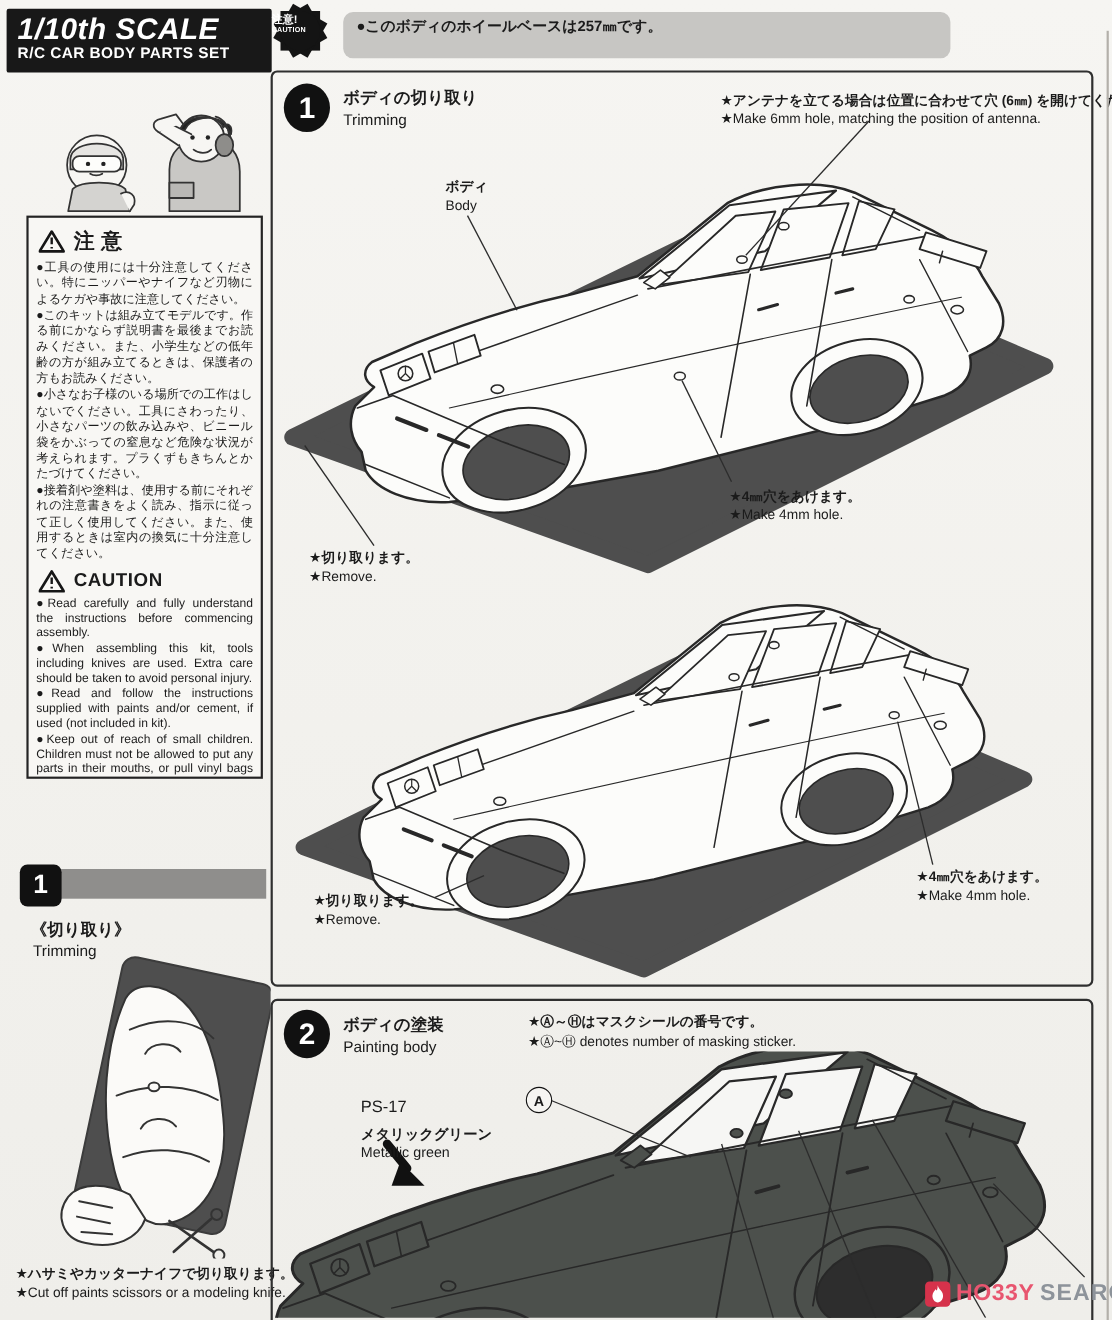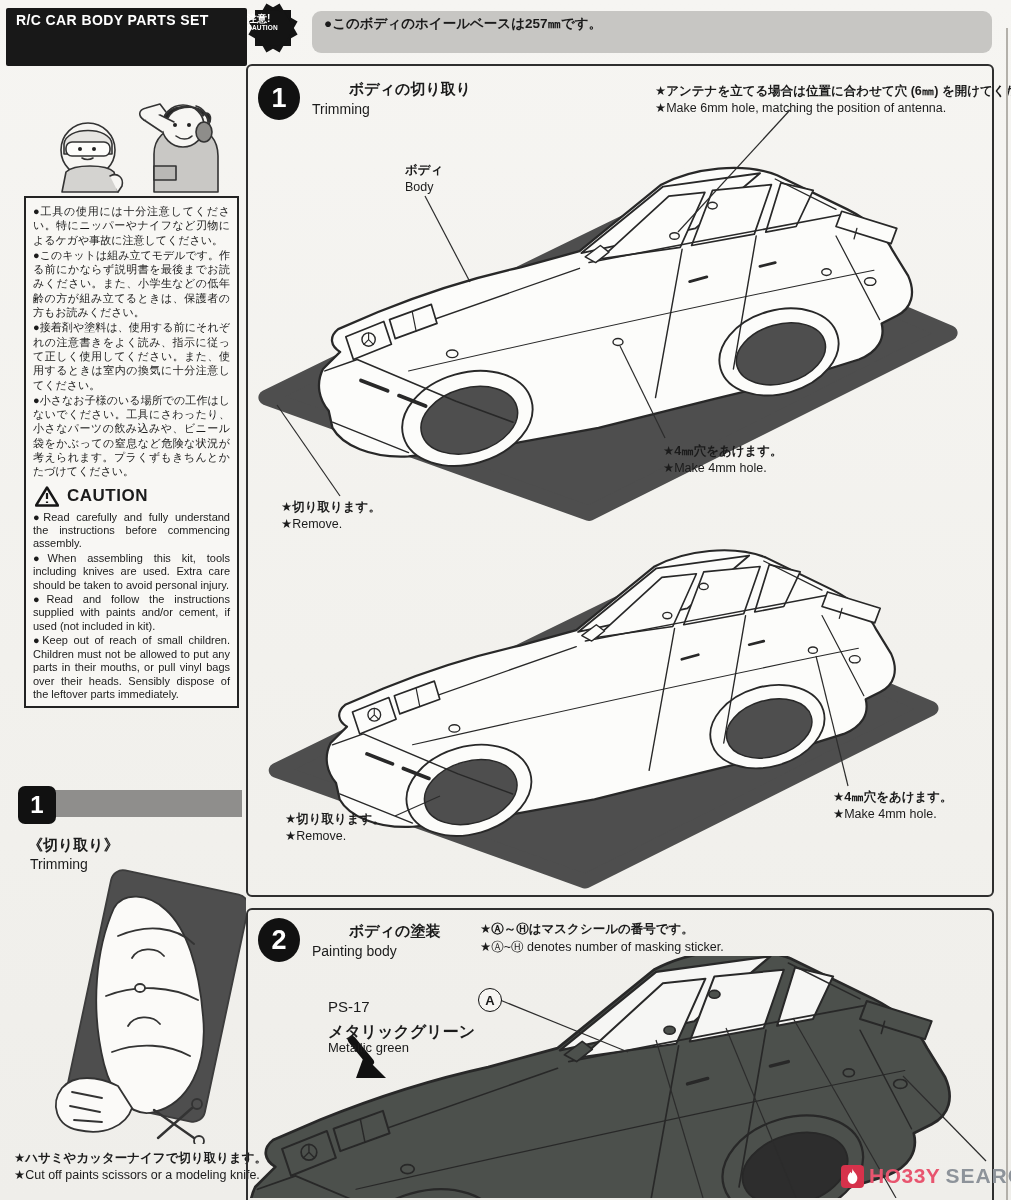--- a/index.html
+++ b/index.html
@@ -9,31 +9,31 @@
   .abs{position:absolute;}
   
   .logoBox{left:6px;top:8px;width:241px;height:58px;background:#181818;border-radius:2px;
            color:#fff;padding:4px 8px 0 10px;box-sizing:border-box;}
   .logoLine1{font-size:27px;font-weight:800;font-style:italic;letter-spacing:.5px;line-height:1.05;white-space:nowrap;}
   .logoLine2{font-size:14px;font-weight:700;letter-spacing:.4px;white-space:nowrap;}
   .badge{left:247px;top:2px;width:52px;height:52px;}
   .badgeTxt{left:247px;top:14px;width:52px;color:#fff;line-height:1.05;}
   .badgeTxt .b1{font-size:10px;font-weight:700;}
   .badgeTxt .b2{font-size:6.5px;font-weight:700;letter-spacing:.2px;}
-  .noticeBar{left:312px;top:11px;width:680px;height:42px;background:#c7c6c3;border-radius:9px;
+  .noticeBar{left:312px;top:11px;width:552px;height:42px;background:#c7c6c3;border-radius:9px;
              padding:4px 12px;box-sizing:border-box;}
   .noticeJp{font-size:13.5px;font-weight:600;line-height:1.35;}
   .noticeEn{font-size:13px;line-height:1.3;}
   
   .secBox{border:2px solid #2f2f2f;border-radius:6px;box-sizing:border-box;}
   .sec1{left:246px;top:64px;width:748px;height:833px;}
   .sec2{left:246px;top:908px;width:748px;height:300px;}
   .stepDot{width:42px;height:44px;background:#111;border-radius:50%;color:#fff;
            display:flex;align-items:center;justify-content:center;font-size:27px;font-weight:800;}
-  .tJp{font-size:15px;font-weight:700;margin-left:37px;}
+  .tJp{font-size:15px;font-weight:700;}
   .tEn{font-size:14px;}
   .note{font-size:12.5px;line-height:1.15;white-space:nowrap;}
   .noteB{font-weight:600;}
   
   .cautionPanel{left:24px;top:196px;width:215px;height:512px;border:2px solid #232323;
                 background:#f8f7f4;box-sizing:border-box;padding:6px 7px;overflow:hidden;}
   .cpTitleRow{display:flex;align-items:center;gap:8px;margin:2px 0 4px 2px;}
   .cpTitleJp{font-size:19px;font-weight:800;letter-spacing:6px;}
   .cpTitleEn{font-size:17px;font-weight:800;letter-spacing:.5px;}
   .cpItemJp{font-size:11px;line-height:1.3;text-align:justify;margin:0 0 1px 0;}
@@ -41,21 +41,21 @@
   
   .leftBar{left:20px;top:790px;width:222px;height:27px;background:#8f8e8c;}
   .leftTile{left:18px;top:786px;width:38px;height:38px;background:#111;border-radius:7px;color:#fff;
             display:flex;align-items:center;justify-content:center;font-size:24px;font-weight:800;}
   .trimJp{left:28px;top:836px;font-size:15px;font-weight:700;}
   .trimEn{left:30px;top:856px;font-size:14px;}
   .cutNote1{left:14px;top:1150px;font-size:12.5px;font-weight:600;white-space:nowrap;}
   .cutNote2{left:14px;top:1167px;font-size:12.5px;white-space:nowrap;}
   
   .psCode{font-size:15px;font-weight:400;}
-  .psJp{font-size:16px;font-weight:600;}
+  .psJp{font-size:13px;font-weight:600;}
   .psEn{font-size:13px;}
   .circleA{left:478px;top:988px;width:22px;height:22px;border:1.6px solid #111;border-radius:50%;
            background:#f6f5f2;display:flex;align-items:center;justify-content:center;
            font-size:13px;font-weight:700;}
   
   .wm{left:841px;top:1164px;display:flex;align-items:center;gap:5px;z-index:30;}
   .wmIcon{width:23px;height:23px;background:#d6324b;border-radius:4px;display:flex;align-items:center;justify-content:center;}
   .wmHobby{font-size:21px;font-weight:800;color:#e8556f;letter-spacing:.5px;}
   .wmSearch{font-size:21px;font-weight:700;color:#8d939a;letter-spacing:1px;}
   .edgeLine{left:1006px;top:28px;width:2px;height:1172px;background:#b3b0aa;}
@@ -100,20 +100,21 @@
         <ellipse cx="196" cy="284" rx="6" ry="4" fill="var(--body,#fcfcfa)" stroke="#282828" stroke-width="1.5"></ellipse>
         <ellipse cx="470" cy="128" rx="5" ry="3.5" fill="var(--body,#fcfcfa)" stroke="#282828" stroke-width="1.5"></ellipse>
         <ellipse cx="430" cy="160" rx="5" ry="3.5" fill="var(--body,#fcfcfa)" stroke="#282828" stroke-width="1.5"></ellipse>
         <ellipse cx="590" cy="198" rx="5" ry="3.5" fill="var(--body,#fcfcfa)" stroke="#282828" stroke-width="1.5"></ellipse>
         <ellipse cx="636" cy="208" rx="6" ry="4" fill="var(--body,#fcfcfa)" stroke="#282828" stroke-width="1.5"></ellipse>
       </g>
     </defs>
   </svg>
 
   <div class="abs logoBox">
+    <div class="logoLine1">1/10th SCALE</div>
     <div class="logoLine2">R/C CAR BODY PARTS SET</div>
   </div>
 
   <svg class="abs badge" viewBox="0 0 52 52">
     <g fill="#141414">
       <rect x="8" y="8" width="36" height="36"></rect>
       <rect x="8" y="8" width="36" height="36" transform="rotate(30 26 26)"></rect>
       <rect x="8" y="8" width="36" height="36" transform="rotate(60 26 26)"></rect>
       <circle cx="26" cy="26" r="18"></circle>
     </g>
@@ -146,24 +147,31 @@
       <rect x="40" y="50" width="44" height="14" rx="6" fill="#fdfdfb"></rect>
       <circle cx="54" cy="57" r="2" fill="#222" stroke="none"></circle>
       <circle cx="68" cy="57" r="2" fill="#222" stroke="none"></circle>
       <path d="M56,66 C59,68 64,68 67,66" fill="none"></path>
       <path d="M40,80 L36,100 L92,100 L88,80 C80,72 48,72 40,80 Z" fill="#d4d3d0"></path>
       <path d="M84,84 C92,80 98,86 96,94 L92,100" fill="#f7f6f3"></path>
     </g>
   </svg>
 
   <div class="abs cautionPanel">
+    <div class="cpTitleRow">
+      <svg width="24" height="21" viewBox="0 0 24 21">
+        <polygon points="12,1.5 23,19.5 1,19.5" fill="none" stroke="#161616" stroke-width="2.4" stroke-linejoin="round"></polygon>
+        <path d="M12,7 L12,13 M12,15.5 L12,17" stroke="#161616" stroke-width="2.2"></path>
+      </svg>
+      <span class="cpTitleJp">注意</span>
+    </div>
     <p class="cpItemJp">●工具の使用には十分注意してください。特にニッパーやナイフなど刃物によるケガや事故に注意してください。</p>
     <p class="cpItemJp">●このキットは組み立てモデルです。作る前にかならず説明書を最後までお読みください。また、小学生などの低年齢の方が組み立てるときは、保護者の方もお読みください。</p>
+    <p class="cpItemJp">●小さなお子様のいる場所での工作はしないでください。工具にさわったり、小さなパーツの飲み込みや、ビニール袋をかぶっての窒息など危険な状況が考えられます。プラくずもきちんとかたづけてください。</p>
     <p class="cpItemJp">●接着剤や塗料は、使用する前にそれぞれの注意書きをよく読み、指示に従って正しく使用してください。また、使用するときは室内の換気に十分注意してください。</p>
-    <p class="cpItemJp">●小さなお子様のいる場所での工作はしないでください。工具にさわったり、小さなパーツの飲み込みや、ビニール袋をかぶっての窒息など危険な状況が考えられます。プラくずもきちんとかたづけてください。</p>
     <div class="cpTitleRow" style="margin-top:7px">
       <svg width="24" height="21" viewBox="0 0 24 21">
         <polygon points="12,1.5 23,19.5 1,19.5" fill="none" stroke="#161616" stroke-width="2.4" stroke-linejoin="round"></polygon>
         <path d="M12,7 L12,13 M12,15.5 L12,17" stroke="#161616" stroke-width="2.2"></path>
       </svg>
       <span class="cpTitleEn">CAUTION</span>
     </div>
     <p class="cpItemEn">●Read carefully and fully understand the instructions before commencing assembly.</p>
     <p class="cpItemEn">●When assembling this kit, tools including knives are used. Extra care should be taken to avoid personal injury.</p>
     <p class="cpItemEn">●Read and follow the instructions supplied with paints and/or cement, if used (not included in kit).</p>

